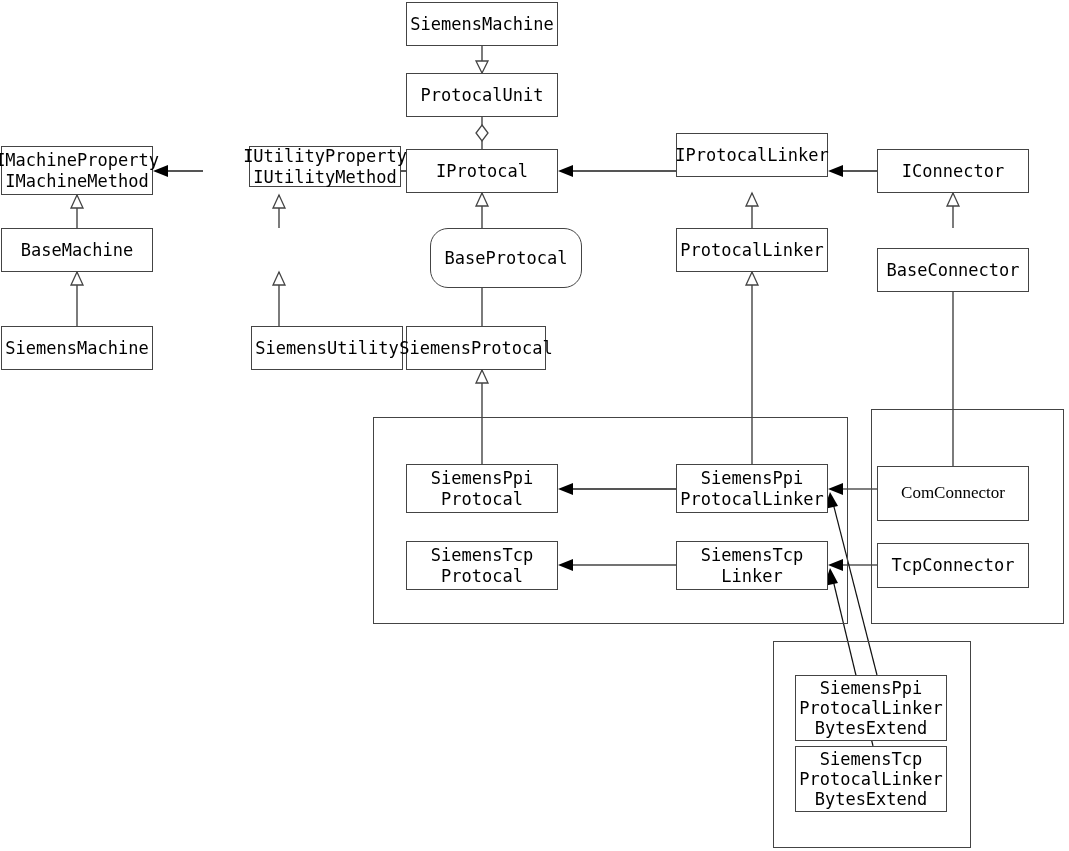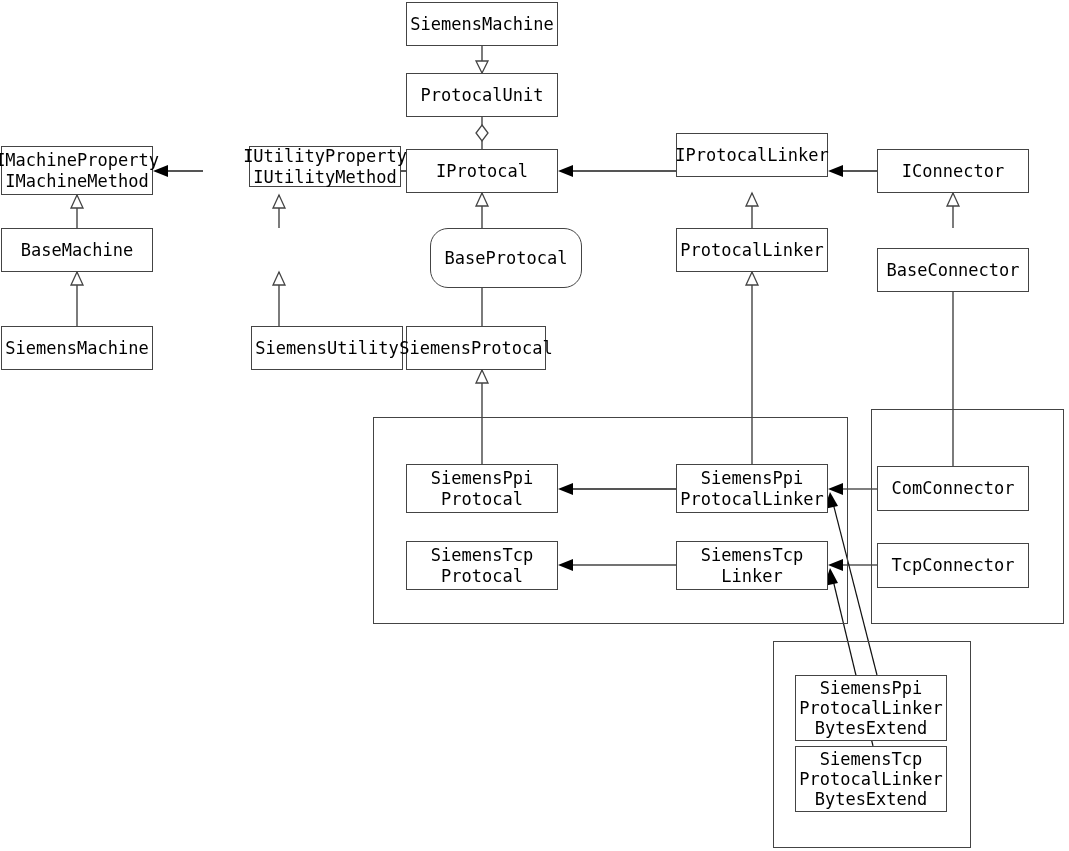--- a/index.html
+++ b/index.html
@@ -214,21 +214,21 @@
 
   <div class="node" style="left:406px; top:541px; width:152px; height:49px;">SiemensTcp
 Protocal</div>
 
   <div class="node" style="left:676px; top:464px; width:152px; height:49px;">SiemensPpi
 ProtocalLinker</div>
 
   <div class="node" style="left:676px; top:541px; width:152px; height:49px;">SiemensTcp
 Linker</div>
 
-  <div class="node" style="left:877px; top:466px; width:152px; height:45px;">ComConnector</div>
+  <div class="node" style="left:877px; top:466px; width:152px; height:55px;font-family:Liberation Serif, serif;">ComConnector</div>
 
   <div class="node" style="left:877px; top:543px; width:152px; height:45px;">TcpConnector</div>
 
   <div class="node" style="left:795px; top:675px; width:152px; height:66px;">SiemensPpi
 ProtocalLinker
 BytesExtend</div>
 
   <div class="node" style="left:795px; top:746px; width:152px; height:66px;">SiemensTcp
 ProtocalLinker
 BytesExtend</div>

